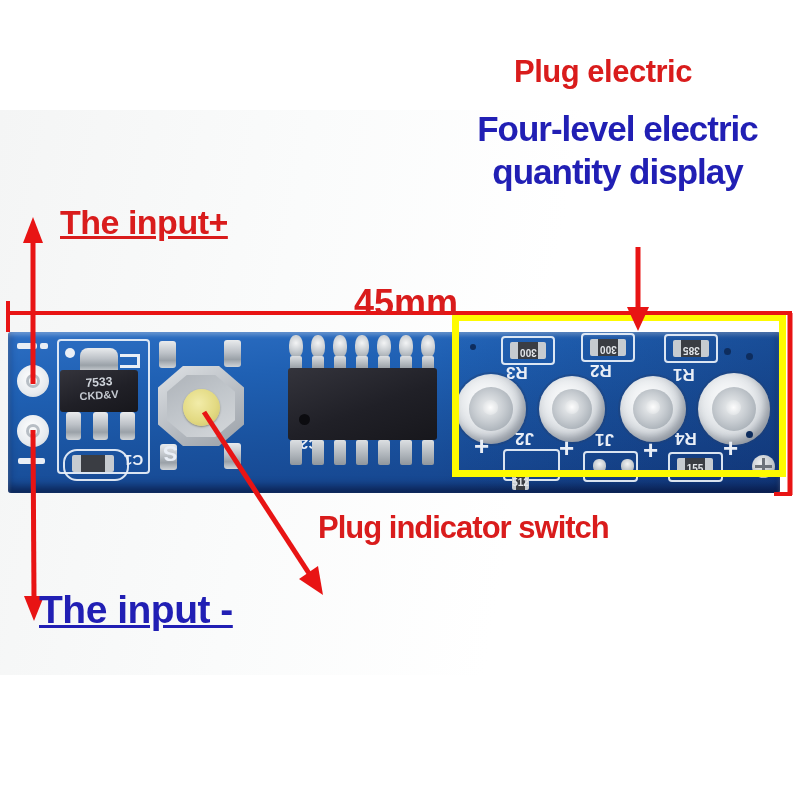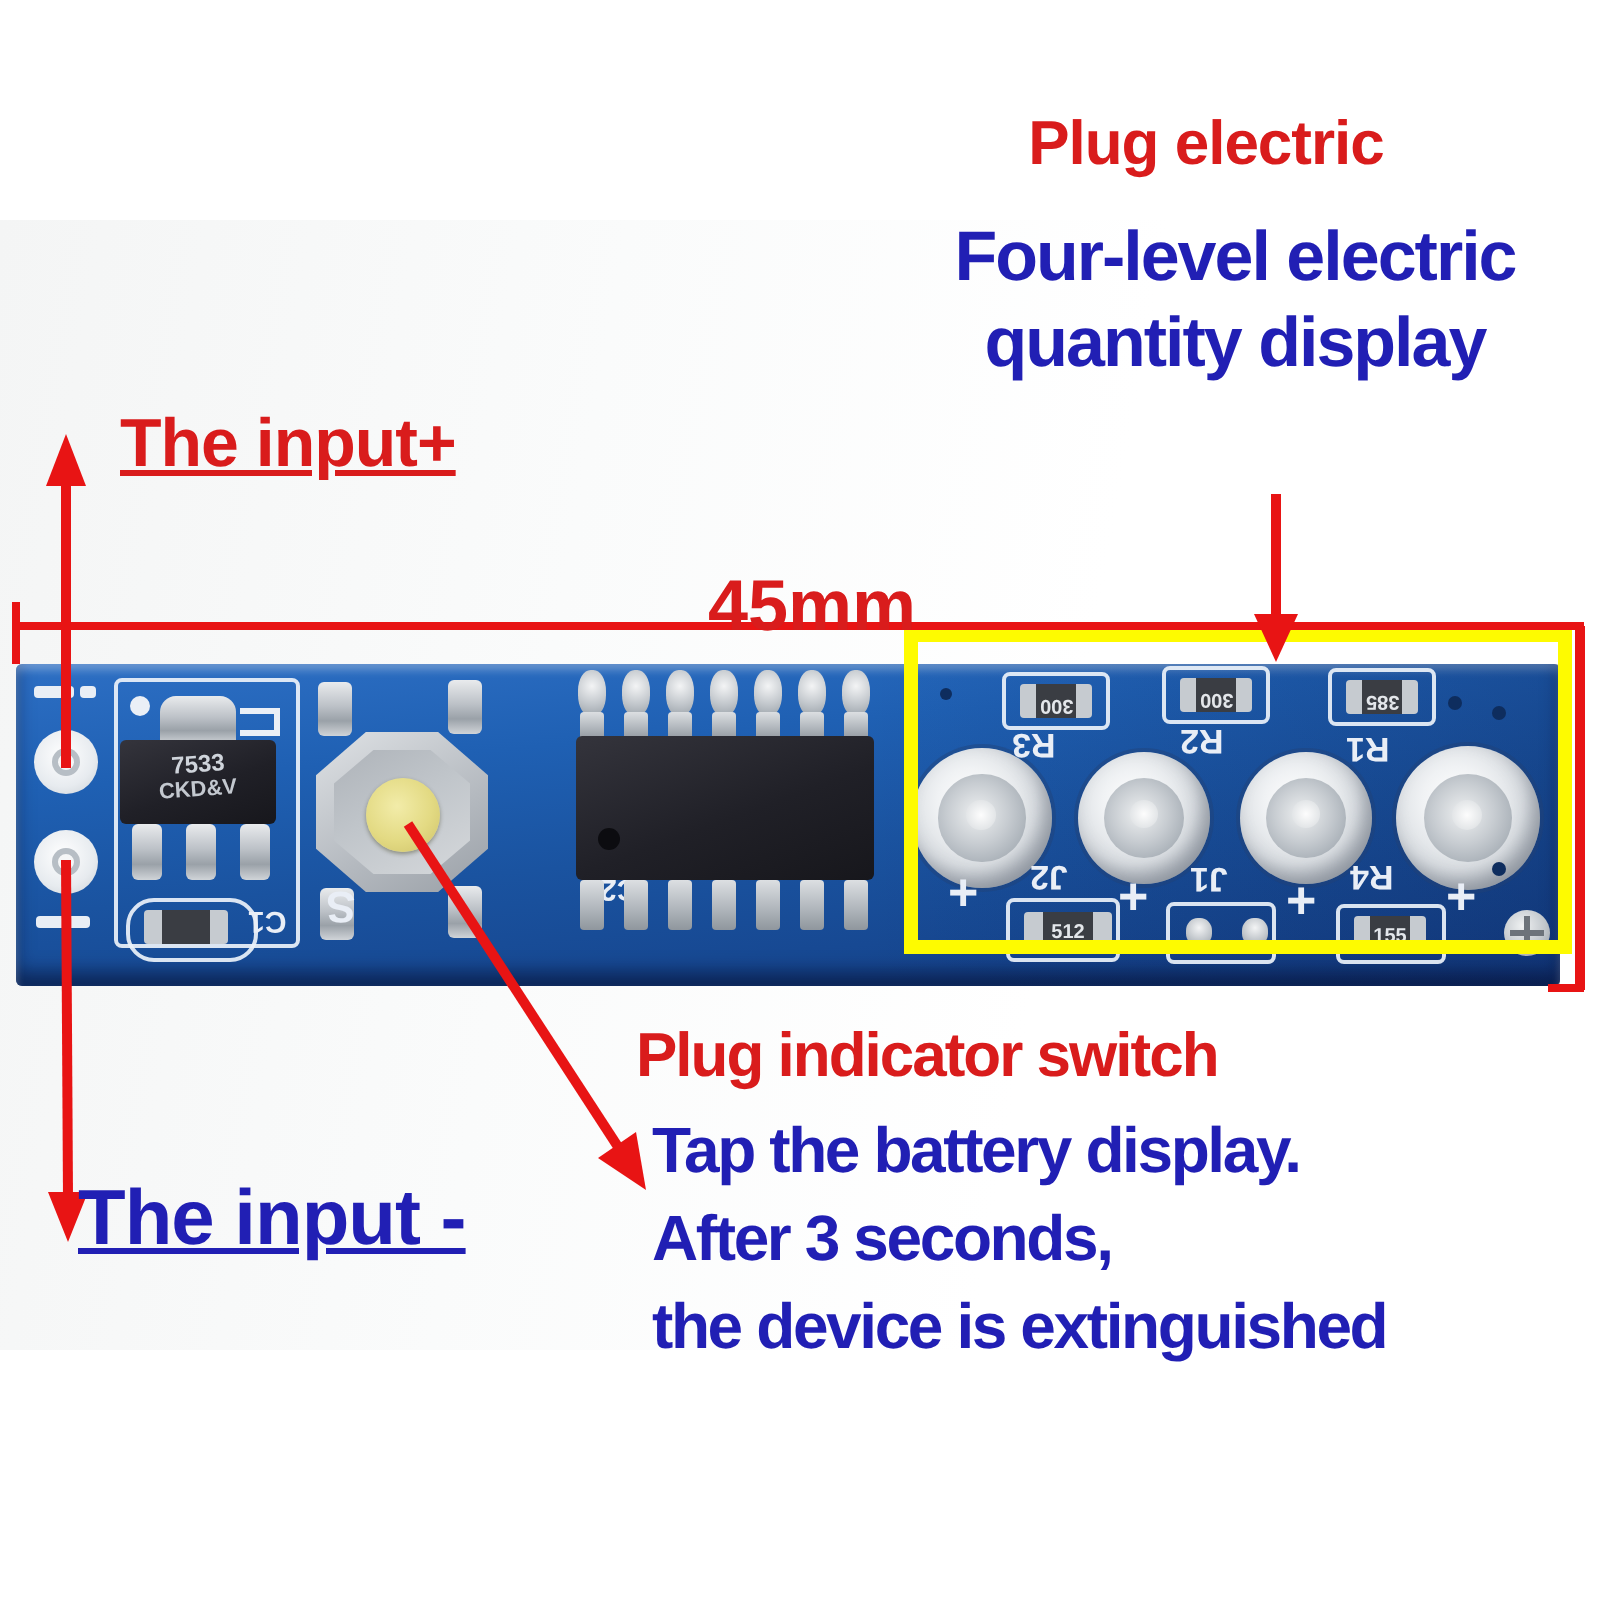--- a/index.html
+++ b/index.html
@@ -66,25 +66,20 @@
   <div class="abs photo-bg"></div>
 
   <div class="abs t-red plug">Plug electric</div>
   <div class="abs t-blue headline">
     <div>Four-level electric</div>
     <div>quantity display</div>
   </div>
   <div class="abs t-red input-plus">The input+</div>
   <div class="abs t-red dim-label">45mm</div>
   <div class="abs t-red power">Plug indicator switch</div>
-  <div class="abs t-blue instructions">
-    <div>Tap the battery display.</div>
-    <div>After 3 seconds,</div>
-    <div>the device is extinguished</div>
-  </div>
   <div class="abs t-blue input-minus">The input -</div>
 
   <div class="abs board">
     <div class="abs darker"></div>
 
     <div class="abs skbar" style="left:9px;top:11px;width:20px;height:6px"></div>
     <div class="abs skbar" style="left:32px;top:11px;width:8px;height:6px"></div>
     <div class="abs pad" style="left:9px;top:33px"></div>
     <div class="abs pad" style="left:9px;top:83px"></div>
     <div class="abs skbar" style="left:10px;top:126px;width:27px;height:6px"></div>
@@ -166,21 +161,21 @@
     <div class="abs sk" style="left:665px;top:32px;font-size:17px"><span class="rot">R1</span></div>
     <div class="abs sk" style="left:507px;top:96px;font-size:17px"><span class="rot">J2</span></div>
     <div class="abs sk" style="left:587px;top:97px;font-size:17px"><span class="rot">J1</span></div>
     <div class="abs sk" style="left:667px;top:96px;font-size:17px"><span class="rot">R4</span></div>
     <div class="abs sk" style="left:466px;top:99px;font-size:26px">+</div>
     <div class="abs sk" style="left:551px;top:101px;font-size:26px">+</div>
     <div class="abs sk" style="left:635px;top:103px;font-size:26px">+</div>
     <div class="abs sk" style="left:715px;top:101px;font-size:26px">+</div>
 
     <div class="abs skbox" style="left:495px;top:117px;width:53px;height:28px">
-      <div class="abs rsmd" style="left:7px;top:5px;width:44px;height:18px"><span>512</span></div>
+      <div class="abs rsmd" style="left:7px;top:21px;width:17px;height:18px"><span>512</span></div>
     </div>
     <div class="abs skbox" style="left:575px;top:119px;width:51px;height:27px">
       <div class="abs blob" style="left:8px;top:6px;width:13px;height:14px"></div>
       <div class="abs blob" style="left:36px;top:6px;width:13px;height:14px"></div>
     </div>
     <div class="abs skbox" style="left:660px;top:120px;width:51px;height:26px">
       <div class="abs rsmd" style="left:7px;top:4px;width:36px;height:18px"><span>155</span></div>
     </div>
 
     <div class="abs screw" style="left:744px;top:123px;width:23px;height:23px"></div>

